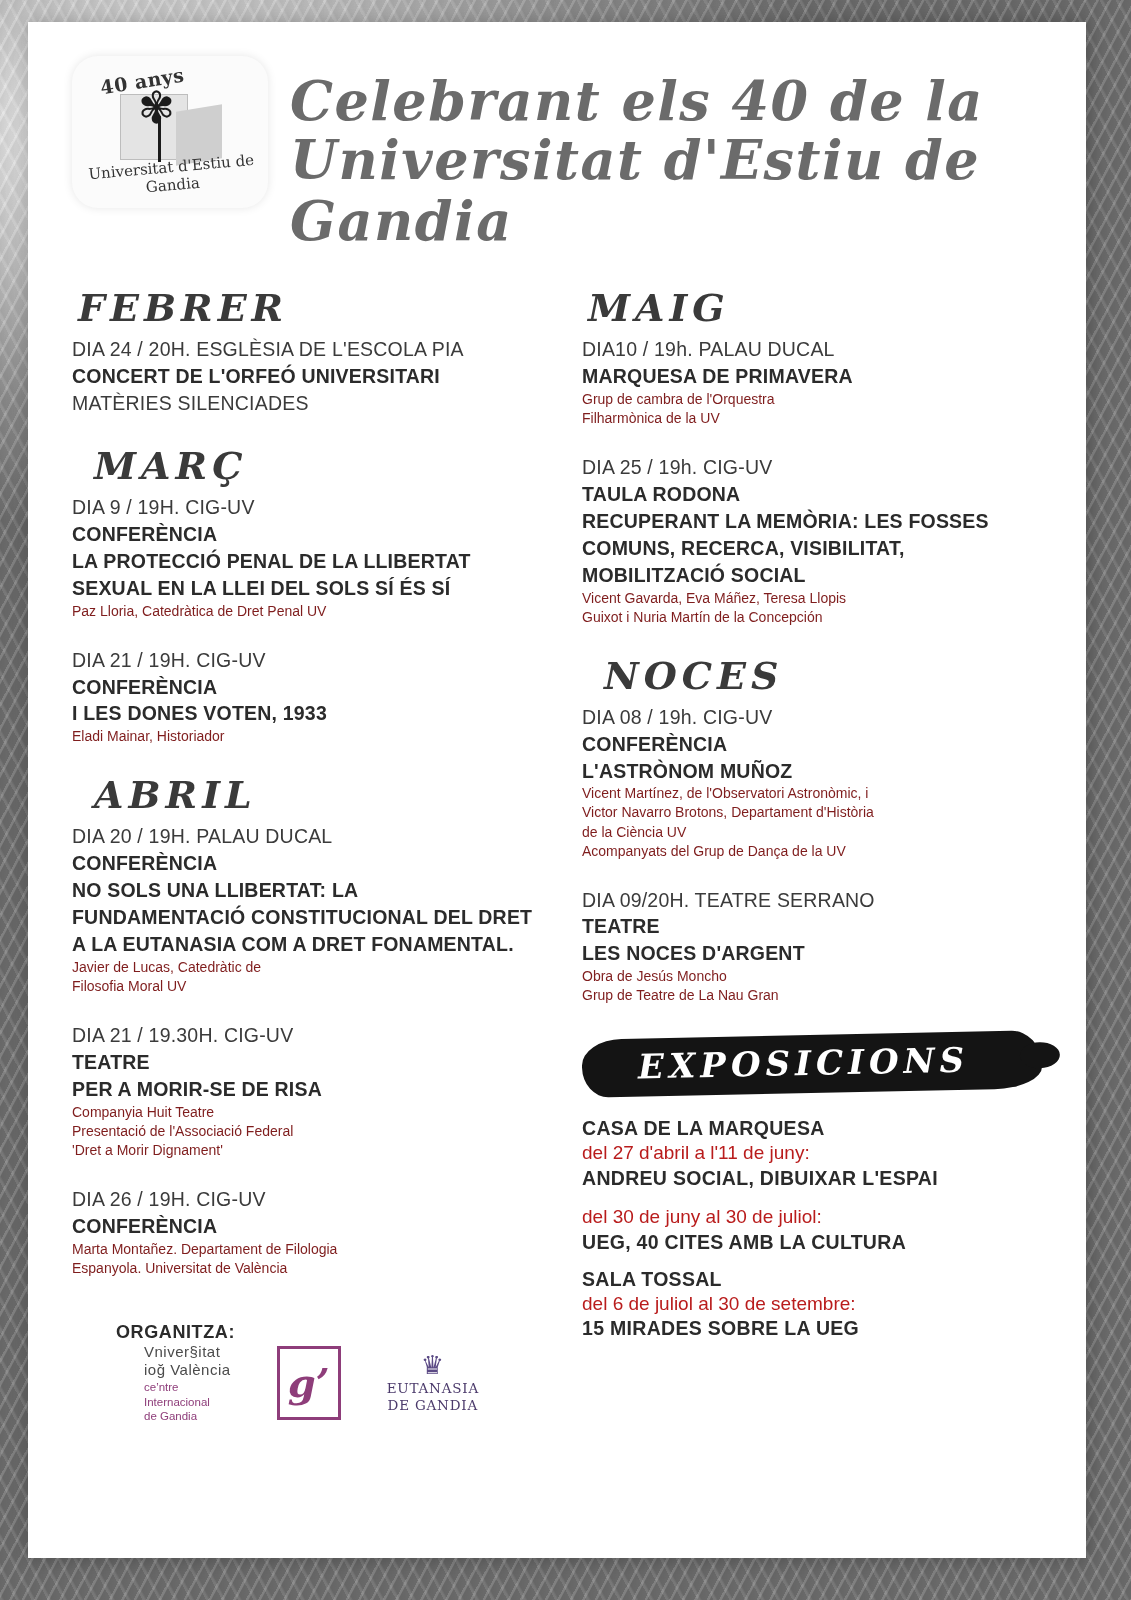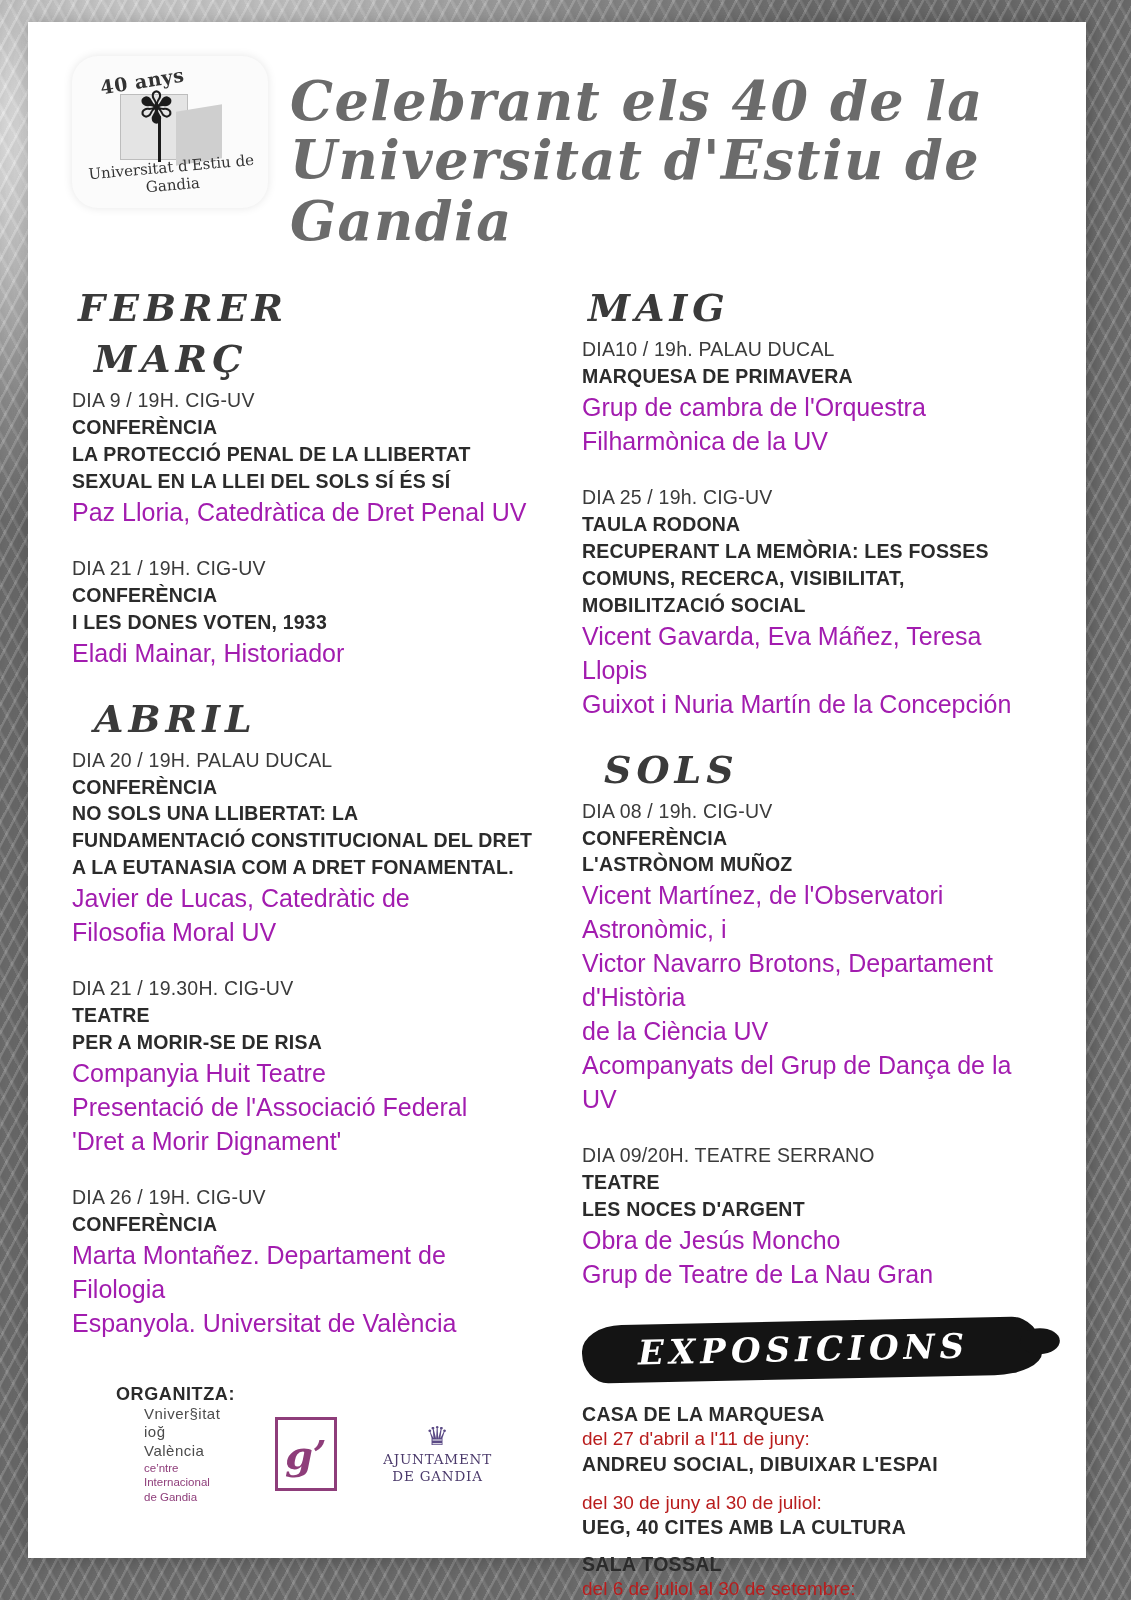--- a/index.html
+++ b/index.html
@@ -156,22 +156,22 @@
     line-height: 1.38;
   }
   .ev-kind, .ev-title {
     font-size: 19.5px;
     font-weight: 700;
     color: #2b2b2b;
     letter-spacing: .2px;
     line-height: 1.38;
   }
   .ev-desc {
-    font-size: 25px;
-    color: #a21caf;
+    font-size: 14px;
+    color: #7f1d1d;
     line-height: 1.36;
   }
 
   
   .organitza {
     padding: 18px 44px 0 44px;
   }
   .org-label {
     font-size: 18px;
     font-weight: 700;
@@ -292,20 +292,25 @@
     </div>
     <div class="title-wrap">
       <div class="title-line l1">Celebrant els 40 de la</div>
       <div class="title-line l2">Universitat d'Estiu de Gandia</div>
     </div>
   </div>
 
   <div class="columns">
     <div class="col left" id="left-col">
         <div class="month">FEBRER</div>
+        <div class="event">
+          <div class="ev-when">DIA 24 / 20H. ESGLÈSIA DE L'ESCOLA PIA</div>
+          <div class="ev-kind">CONCERT DE L'ORFEÓ UNIVERSITARI</div>
+          <div class="ev-when">MATÈRIES SILENCIADES</div>
+        </div>
         <div class="month indent">MARÇ</div>
         <div class="event">
           <div class="ev-when">DIA 9 / 19H. CIG-UV</div>
           <div class="ev-kind">CONFERÈNCIA</div>
           <div class="ev-title">LA PROTECCIÓ PENAL DE LA LLIBERTAT SEXUAL EN LA LLEI DEL SOLS SÍ ÉS SÍ</div>
           <div class="ev-desc">Paz Lloria, Catedràtica de Dret Penal UV</div>
         </div>
         <div class="event">
           <div class="ev-when">DIA 21 / 19H. CIG-UV</div>
           <div class="ev-kind">CONFERÈNCIA</div>
@@ -340,42 +345,42 @@
             <div class="org-uv">
               <div class="big">Vniver§itat</div>
               <div class="big">ioğ València</div>
               <div class="cig">ceʼntre</div>
               <div class="cig">Internacional</div>
               <div class="cig">de Gandia</div>
             </div>
             <div class="g-box">g’</div>
             <div class="ajunt">
               <div class="crest">♛</div>
-              <div>AJUNTAMENT</div>
+              <div>EUTANASIA</div>
               <div>DE GANDIA</div>
             </div>
           </div>
         </div>
       </div>
     <div class="col right" id="right-col">
         <div class="month">MAIG</div>
         <div class="event">
           <div class="ev-when">DIA10 / 19h. PALAU DUCAL</div>
           <div class="ev-kind">MARQUESA DE PRIMAVERA</div>
           <div class="ev-desc">Grup de cambra de l'Orquestra</div>
           <div class="ev-desc">Filharmònica de la UV</div>
         </div>
         <div class="event">
           <div class="ev-when">DIA 25 / 19h. CIG-UV</div>
           <div class="ev-kind">TAULA RODONA</div>
           <div class="ev-title">RECUPERANT LA MEMÒRIA: LES FOSSES COMUNS, RECERCA, VISIBILITAT, MOBILITZACIÓ SOCIAL</div>
           <div class="ev-desc">Vicent Gavarda, Eva Máñez, Teresa Llopis</div>
           <div class="ev-desc">Guixot i Nuria Martín de la Concepción</div>
         </div>
-        <div class="month indent">SOLS</div>
+        <div class="month indent">NOCES</div>
         <div class="event">
           <div class="ev-when">DIA 08 / 19h. CIG-UV</div>
           <div class="ev-kind">CONFERÈNCIA</div>
           <div class="ev-title">L'ASTRÒNOM MUÑOZ</div>
           <div class="ev-desc">Vicent Martínez, de l'Observatori Astronòmic, i</div>
           <div class="ev-desc">Victor Navarro Brotons, Departament d'Història</div>
           <div class="ev-desc">de la Ciència UV</div>
           <div class="ev-desc">Acompanyats del Grup de Dança de la UV</div>
         </div>
         <div class="event">

